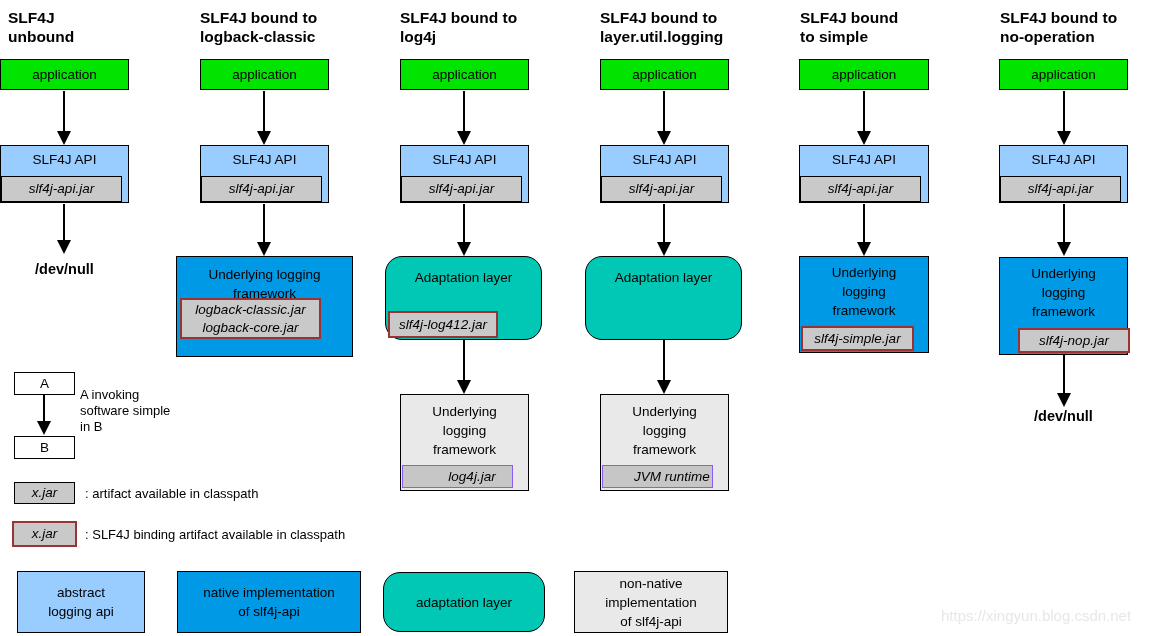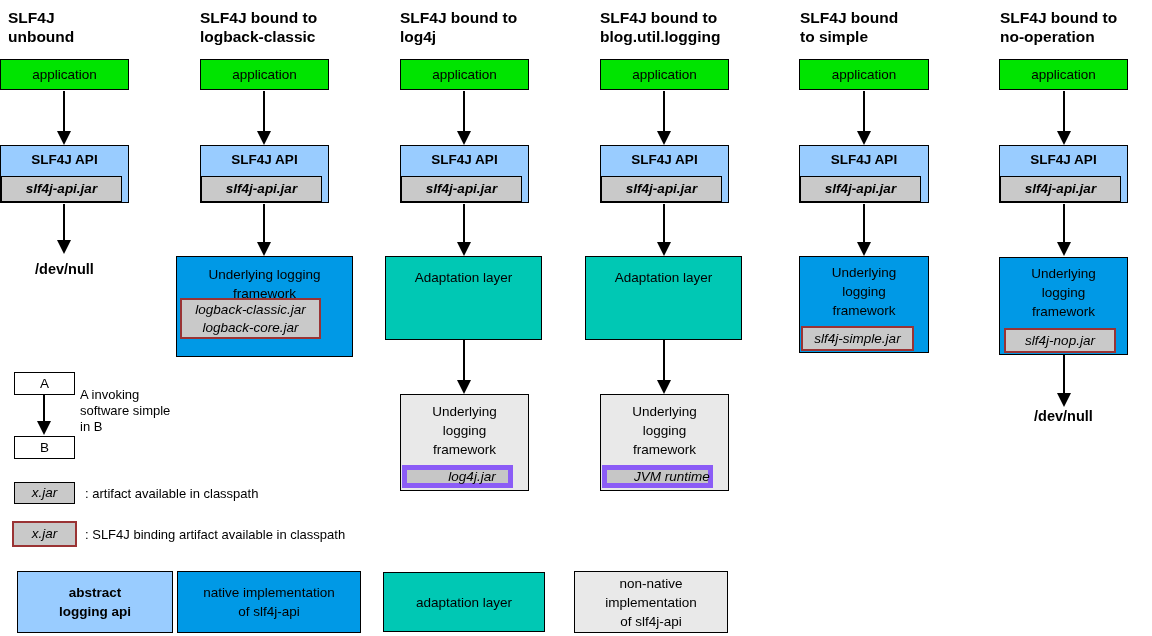--- a/index.html
+++ b/index.html
@@ -4,34 +4,34 @@
 <style>
   * { margin:0; padding:0; box-sizing:border-box; }
   html,body { background:#fff; }
   body { font-family:"Liberation Sans", sans-serif; color:#000; }
   #canvas { position:relative; width:1152px; height:636px; background:#fff; overflow:hidden; }
 
   .title { position:absolute; font-weight:bold; font-size:15.5px; line-height:19px; white-space:nowrap; }
 
   .box { position:absolute; border:1px solid #000; text-align:center; font-size:13.5px; }
   .app   { background:var(--c-application); line-height:29px; }
-  .api   { background:var(--c-abstract);font-weight:bold; }
+  .api   { background:var(--c-abstract); }
   .native{ background:var(--c-native); }
-  .adapt { background:var(--c-adaptation); }
+  .adapt { background:var(--c-adaptation);border-radius:17px; }
   .nonnative { background:var(--c-nonnative); }
   .plainbox  { background:#fff; line-height:21px; }
 
   .lbl .ln { line-height:19px; }
 
   .jar { position:absolute; background:var(--c-jar); border:1px solid #000; font-style:italic;
          font-size:13.5px; text-align:center; display:flex; flex-direction:column;
          justify-content:center; align-items:center; }
   .jar .ln { line-height:18px; white-space:nowrap; }
   .jar.binding { border:2px solid var(--c-binding); }
-  .jar.dark { background:var(--c-jardark); border:5px solid #8b5cf6;padding-left:29px; }
+  .jar.dark { background:var(--c-jardark); border:1px solid #8b5cf6;padding-left:29px; }
 
   .arrow { position:absolute; width:14px; }
   .arrow::before { content:""; position:absolute; left:6px; top:0; bottom:12px; width:2px; background:#000; }
   .arrow::after  { content:""; position:absolute; left:0; bottom:0; width:0; height:0;
                    border-left:7px solid transparent; border-right:7px solid transparent;
                    border-top:14px solid #000; }
 
   .sink { position:absolute; font-weight:bold; font-size:14.5px; text-align:center; white-space:nowrap; }
 
   .keybox { position:absolute; border:1px solid #000; font-size:13.5px; text-align:center;
@@ -102,36 +102,39 @@
     <div style="padding-top:6px;">SLF4J API</div>
     <div class="jar" style="left:0; bottom:0; width:121px; height:26px;">
       <span class="ln">slf4j-api.jar</span>
     </div>
   </div>
   <div class="arrow" style="left:457px; top:204px; height:52px;"></div>
   <div class="box adapt" style="left:385px; top:256px; width:157px; height:84px;">
     <div class="lbl" style="padding-top:11px;">
       <div class="ln">Adaptation layer</div>
     </div>
+    <div class="jar binding" style="left:2px; bottom:1px; width:110px; height:27px;">
+      <span class="ln">slf4j-log412.jar</span>
+    </div>
   </div>
   <div class="arrow" style="left:457px; top:340px; height:54px;"></div>
   <div class="box nonnative" style="left:400px; top:394px; width:129px; height:97px;">
     <div class="lbl" style="padding-top:7px;">
       <div class="ln">Underlying</div>
       <div class="ln">logging</div>
       <div class="ln">framework</div>
     </div>
     <div class="jar dark" style="left:1px; bottom:2px; width:111px; height:23px;">
       <span class="ln">log4j.jar</span>
     </div>
   </div>
 
   <div class="title" style="left:600px; top:8px;">
     <div class="ln">SLF4J bound to</div>
-    <div class="ln">blog.util.logging</div>
+    <div class="ln">layer.util.logging</div>
   </div>
   <div class="box app" style="left:600px; top:59px; width:129px; height:31px;">
     <span>application</span>
   </div>
   <div class="arrow" style="left:657px; top:91px; height:54px;"></div>
   <div class="box api" style="left:600px; top:145px; width:129px; height:58px;">
     <div style="padding-top:6px;">SLF4J API</div>
     <div class="jar" style="left:0; bottom:0; width:121px; height:26px;">
       <span class="ln">slf4j-api.jar</span>
     </div>
@@ -194,21 +197,21 @@
       <span class="ln">slf4j-api.jar</span>
     </div>
   </div>
   <div class="arrow" style="left:1057px; top:204px; height:52px;"></div>
   <div class="box native" style="left:999px; top:257px; width:129px; height:98px;">
     <div class="lbl" style="padding-top:6px;">
       <div class="ln">Underlying</div>
       <div class="ln">logging</div>
       <div class="ln">framework</div>
     </div>
-    <div class="jar binding" style="left:4px; bottom:1px; width:112px; height:25px;">
+    <div class="jar binding" style="left:18px; bottom:1px; width:112px; height:25px;">
       <span class="ln">slf4j-nop.jar</span>
     </div>
   </div>
   <div class="arrow" style="left:1057px; top:355px; height:52px;"></div>
   <div class="sink" style="left:999px; top:408px; width:129px;">/dev/null</div>
 
   <div class="box plainbox" style="left:14px; top:372px; width:61px; height:23px;">
     <span>A</span>
   </div>
   <div class="arrow" style="left:37px; top:395px; height:40px;"></div>
@@ -224,31 +227,32 @@
   <div class="jar" style="left:14px; top:482px; width:61px; height:22px;">
     <span class="ln">x.jar</span>
   </div>
   <div class="legendtext" style="left:85px; top:486px;">: artifact available in classpath</div>
 
   <div class="jar binding" style="left:12px; top:521px; width:65px; height:26px;">
     <span class="ln">x.jar</span>
   </div>
   <div class="legendtext" style="left:85px; top:527px;">: SLF4J binding artifact available in classpath</div>
 
-  <div class="keybox api" style="left:17px; top:571px; width:156px; height:62px;">
+  <div class="keybox api" style="left:17px; top:571px; width:128px; height:62px;">
     <div class="ln">abstract</div>
     <div class="ln">logging api</div>
   </div>
   <div class="keybox native" style="left:177px; top:571px; width:184px; height:62px;">
     <div class="ln">native implementation</div>
     <div class="ln">of slf4j-api</div>
   </div>
   <div class="keybox adapt" style="left:383px; top:572px; width:162px; height:60px;">
     <div class="ln">adaptation layer</div>
   </div>
   <div class="keybox nonnative" style="left:574px; top:571px; width:154px; height:62px;">
     <div class="ln">non-native</div>
     <div class="ln">implementation</div>
     <div class="ln">of slf4j-api</div>
   </div>
 
+  <div class="watermark" style="left:941px; top:607px;">https://xingyun.blog.csdn.net</div>
 
 </div>
 
 </body></html>

